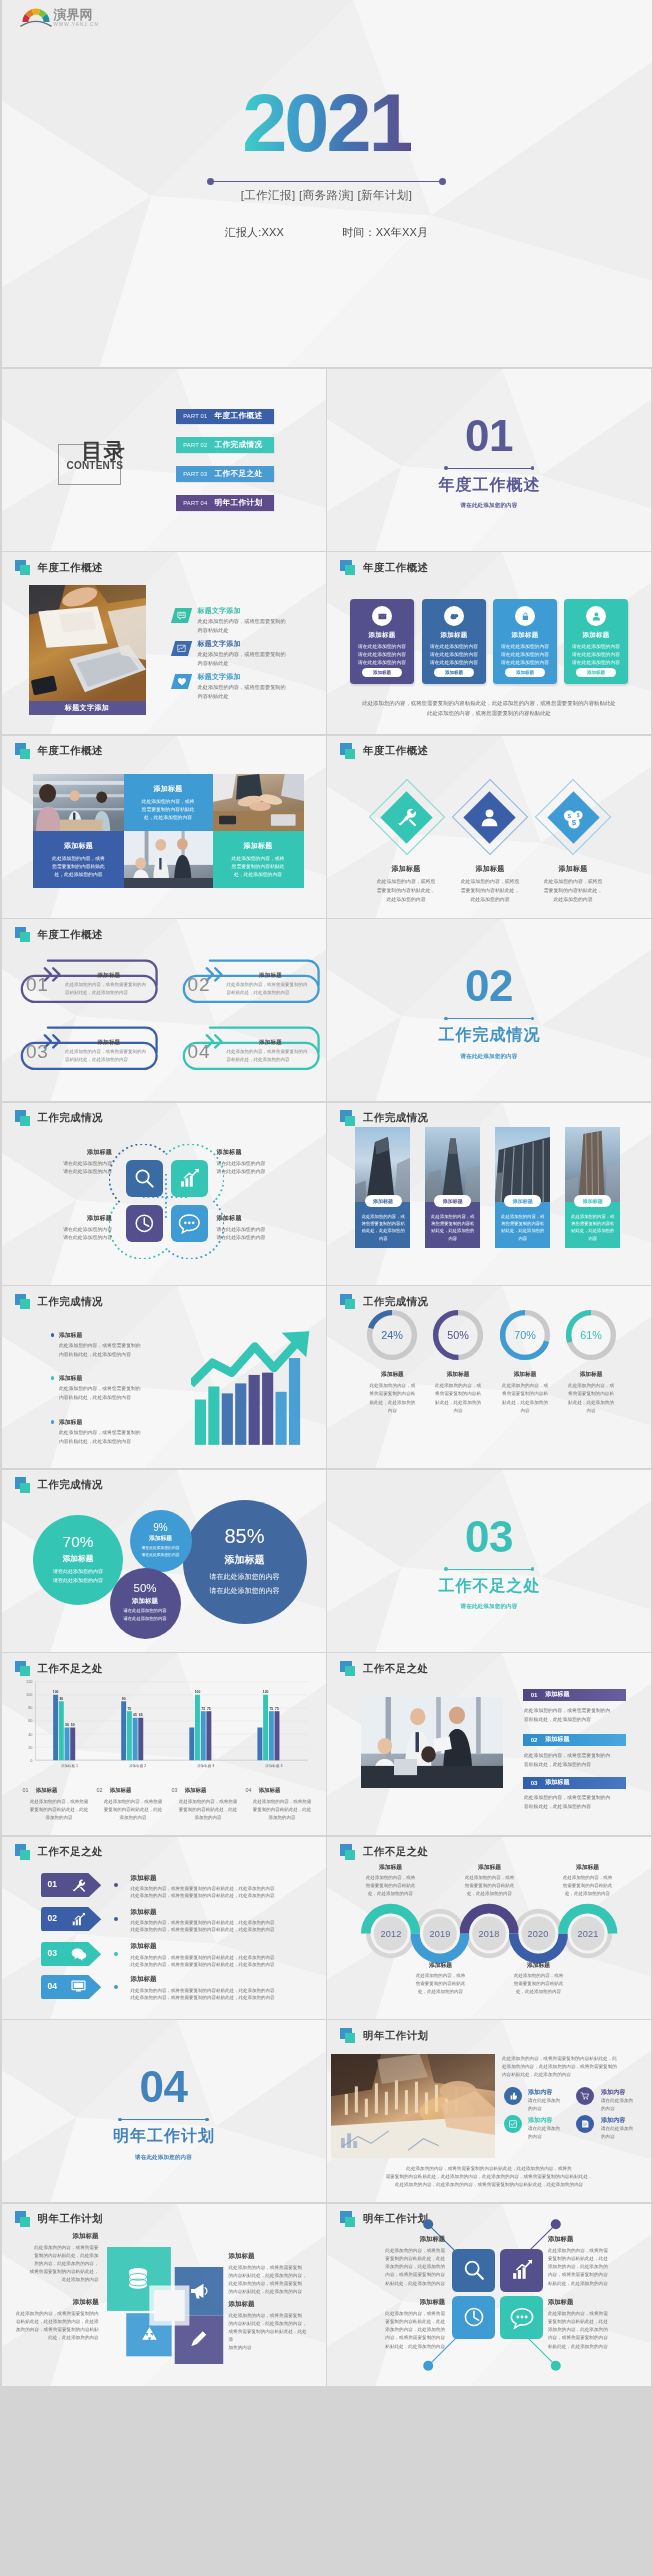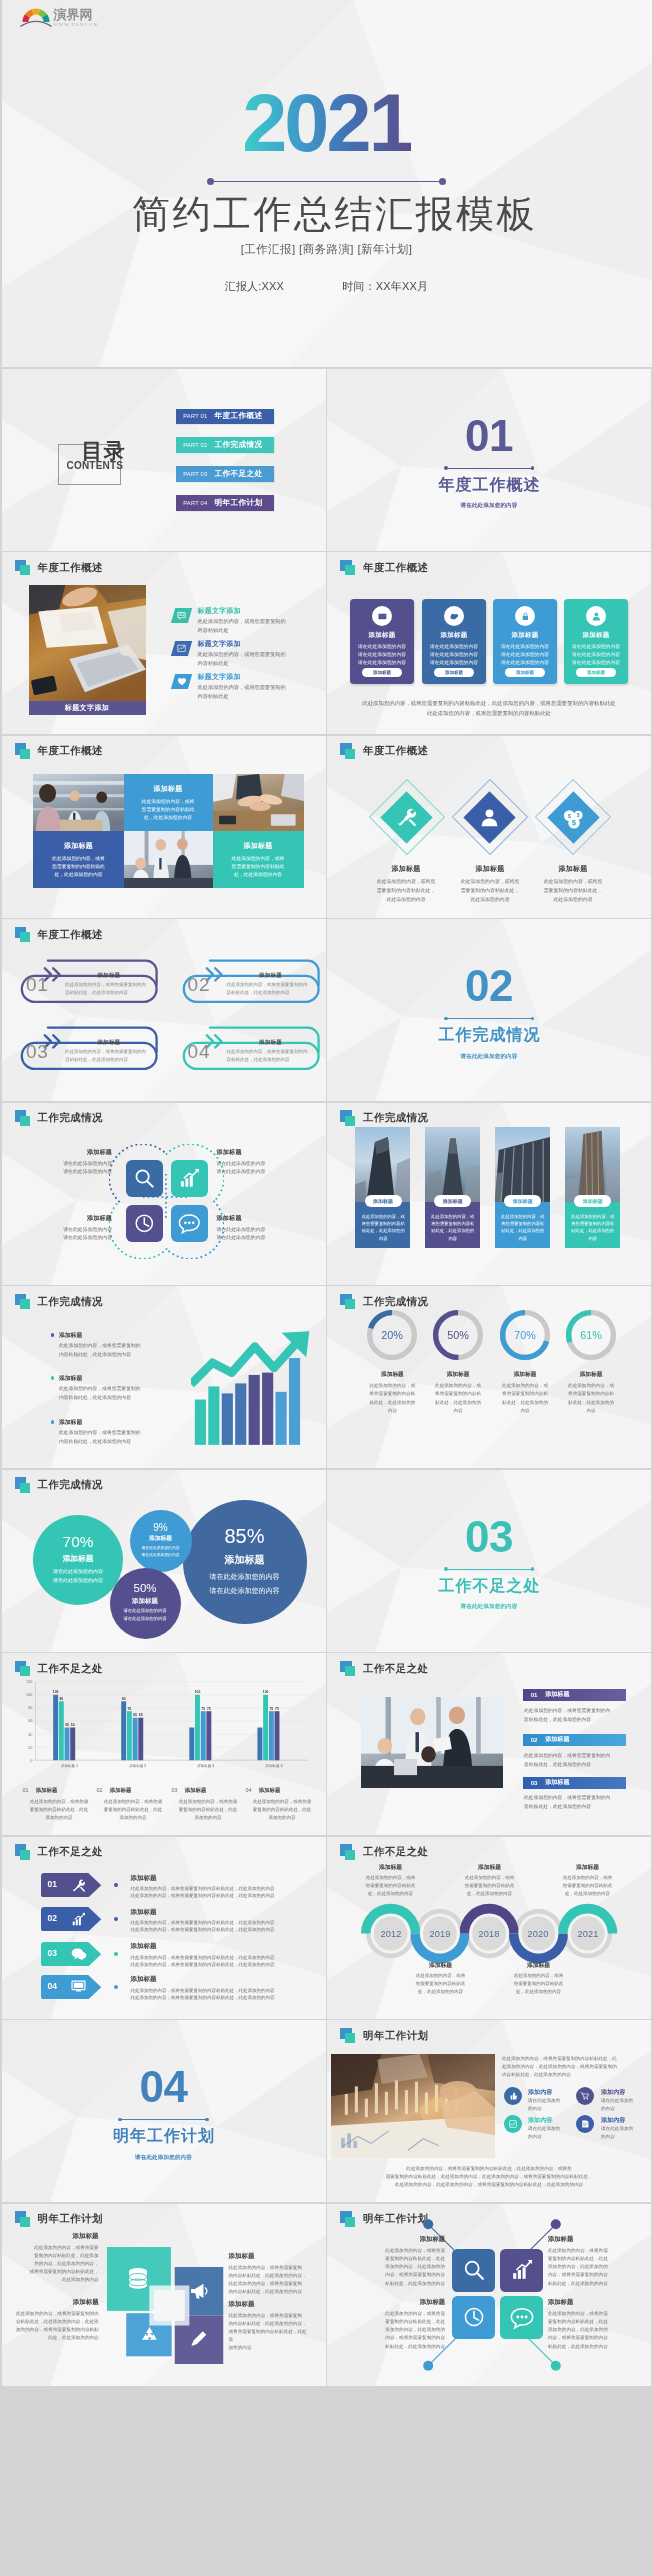--- a/index.html
+++ b/index.html
@@ -372,33 +372,32 @@
       </g>
  </defs>
 </svg>
 
 <div class="deck">
 
   <div class="slide full">
     <svg class="bg" viewBox="0 0 1000 562" preserveAspectRatio="none">
         <use href="#poly"></use>
       </svg>
-    <div class="logo" style="left:18.4px;top:6.1px;font-family:Liberation Serif, serif;">
+    <div class="logo" style="left:18.4px;top:6.1px;">
       <svg width="32" height="21" viewBox="0 0 80 52">
           <use href="#logomark"></use>
         </svg>
       <div class="wd">
         <div class="cn">演界网</div>
         <div class="en">WWW.YANJ.CN</div>
       </div>
     </div>
     <div class="cov">
       <div class="yr">2021</div>
       <div class="rule"></div>
-      <div class="ttl">简约工作总结汇报模板</div>
       <div class="tags">[工作汇报] [商务路演] [新年计划]</div>
       <div class="foot">
         <span>汇报人:XXX</span>
         <span>时间：XX年XX月</span>
       </div>
     </div>
   </div>
 
   <div class="row">
     <div class="slide half">
@@ -942,21 +941,21 @@
             <i class="b"></i>
             <i class="t"></i>
           </div>
           <div class="ttl">工作完成情况</div>
         </div>
       <div class="s12-r" style="left:38px">
         <svg width="54" height="54" viewBox="0 0 70 70">
             <circle cx="35" cy="35" r="29" fill="none" stroke="#c9c9c9" stroke-width="7"></circle>
           <circle cx="35" cy="35" r="29" fill="none" stroke="#3b6ba5" stroke-width="7" stroke-dasharray="36.4 145.8" transform="rotate(-90 35 35) scale(1,-1) translate(0,-70)" stroke-linecap="butt"></circle>
           </svg>
-        <div class="s12-pct" style="color:#3b6ba5">20%</div>
+        <div class="s12-pct" style="color:#3b6ba5">24%</div>
       </div>
       <div class="s12-tx" style="left:28.4px">
         <div class="h">添加标题</div>
         <div class="p"><span>此处添加您的内容，或</span><br><span>将您需要复制的内容粘</span><br><span>贴此处，此处添加您的</span><br><span>内容</span></div>
       </div>
       <div class="s12-r" style="left:104px">
         <svg width="54" height="54" viewBox="0 0 70 70">
             <circle cx="35" cy="35" r="29" fill="none" stroke="#c9c9c9" stroke-width="7"></circle>
           <circle cx="35" cy="35" r="29" fill="none" stroke="#54508e" stroke-width="7" stroke-dasharray="91.1 91.1" transform="rotate(-90 35 35) scale(1,-1) translate(0,-70)" stroke-linecap="butt"></circle>
           </svg>

